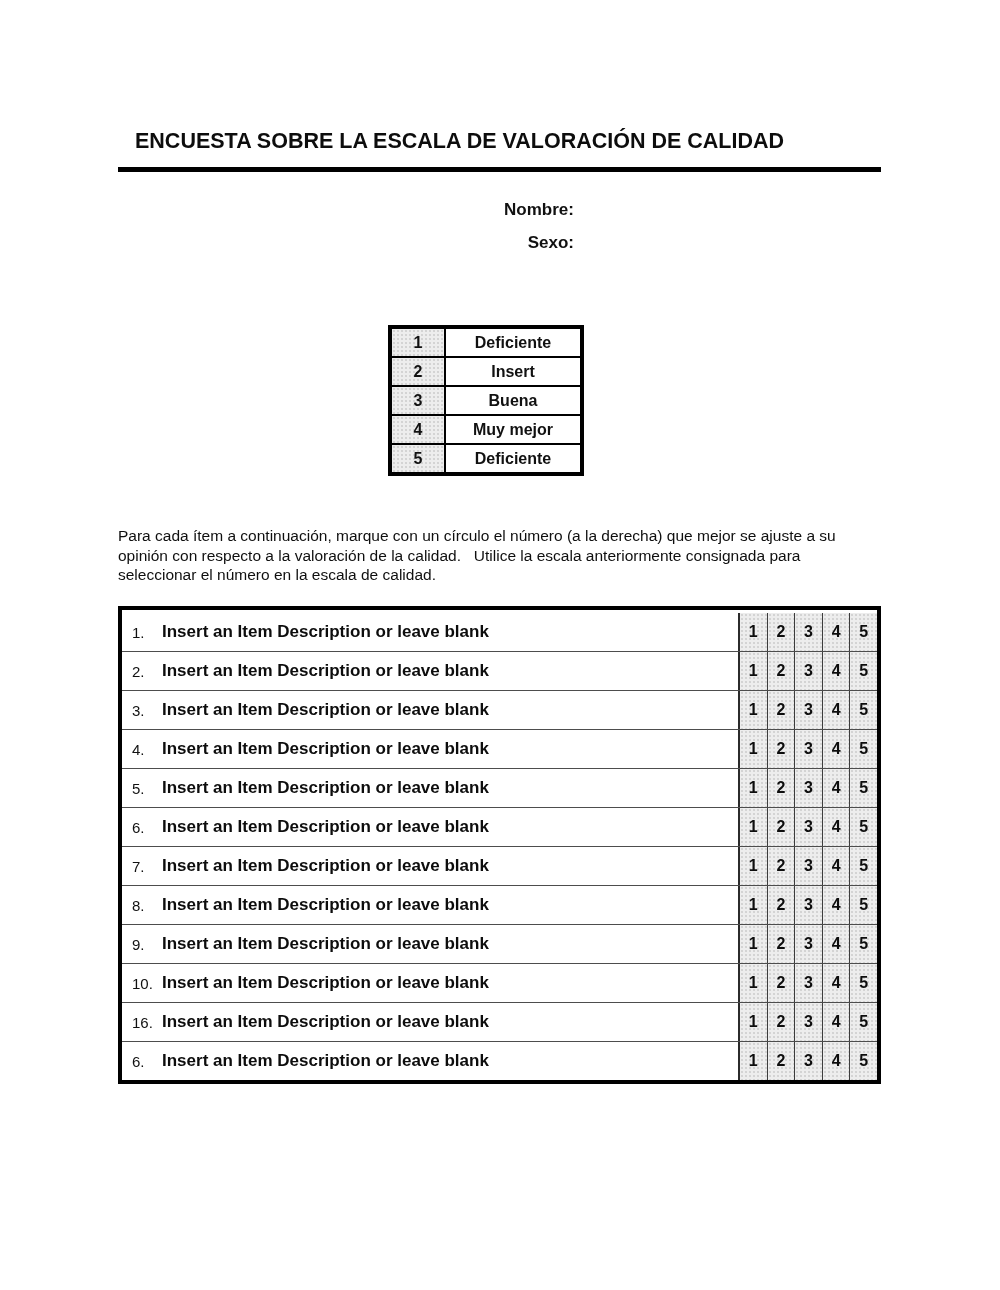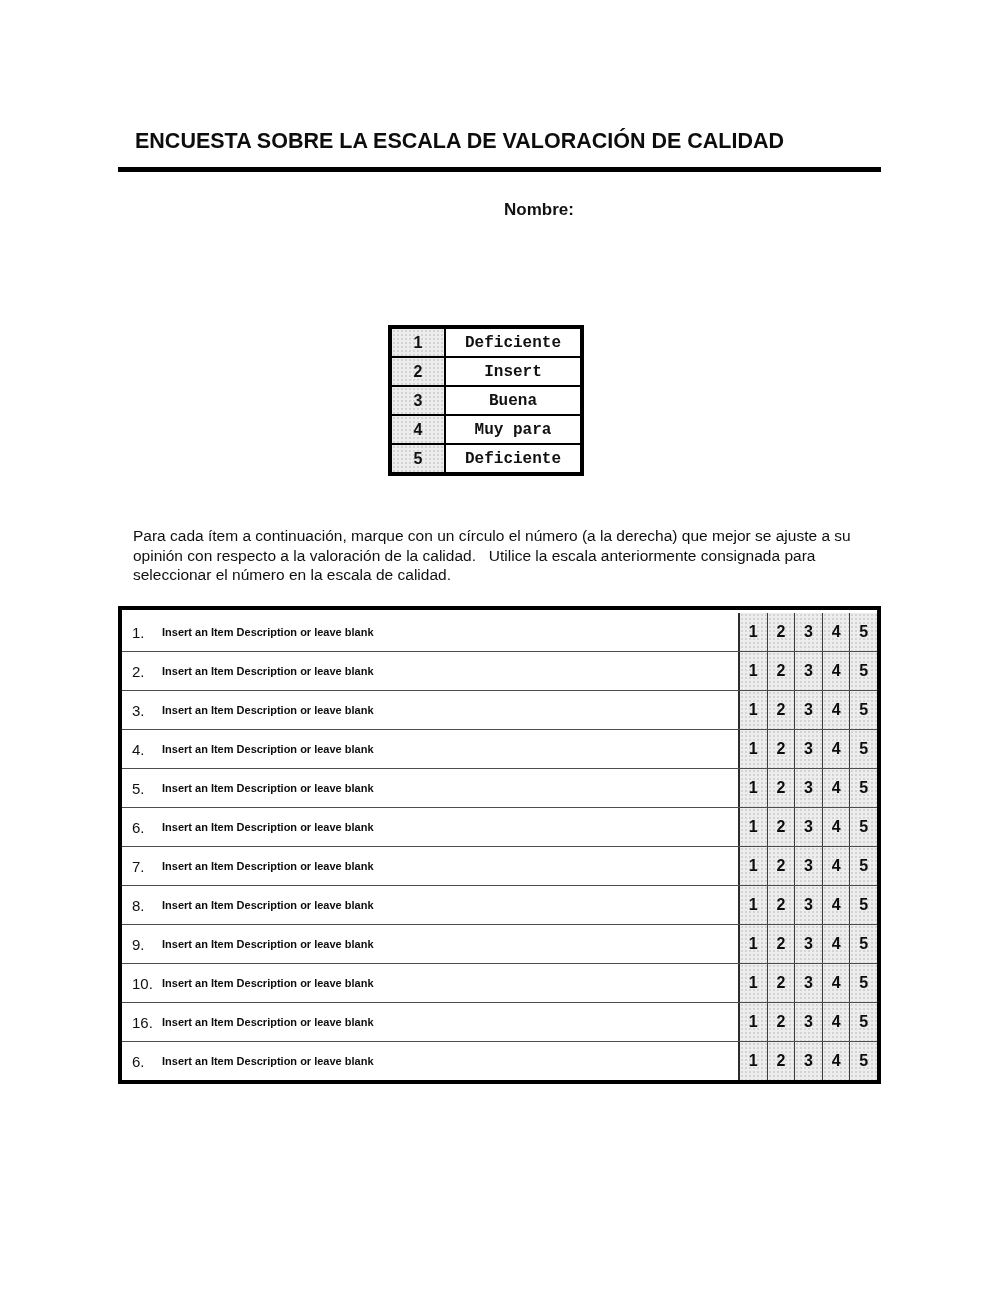--- a/index.html
+++ b/index.html
@@ -67,32 +67,32 @@
   .legend td {
     border: 2px solid #000;
     height: 27px;
     text-align: center;
     vertical-align: middle;
     font-weight: bold;
     font-size: 16px;
     padding: 0 6px;
   }
   .legend .legend-num { width: 40px; }
-  .legend .legend-label { width: 122px; background: #fff; font-family: Liberation Mono, monospace; }
+  .legend .legend-label { width: 122px; background: #fff; }
 
   .dotbg {
     background-color: #ededed;
     background-image: radial-gradient(circle, #c9c9c9 0.6px, rgba(0,0,0,0) 0.95px);
     background-size: 4px 4px;
   }
 
   
   .instructions {
     position: absolute;
-    top: 526px; left: 133px;
+    top: 526px; left: 118px;
     width: 800px;
     margin: 0;
     font-size: 15.5px;
     line-height: 19.5px;
     white-space: pre-wrap;
     color: #0f0f0f;
   }
 
   
   .survey {
@@ -142,21 +142,21 @@
     background: #fff;
   }
   .srow-num {
     width: 30px;
     font-size: 15px;
     color: #111;
     flex: none;
   }
   .srow-text {
     font-weight: bold;
-    font-size: 11px;
+    font-size: 17px;
     color: #0d0d0d;
   }
   .srow-scale {
     flex: 1;
     display: flex;
     border-left: 2px solid #2b2b2b;
     box-sizing: border-box;
   }
   .scell {
     flex: 1;
@@ -176,39 +176,43 @@
 <div class="page">
 
   <h1 class="doc-title">ENCUESTA SOBRE LA ESCALA DE VALORACIÓN DE CALIDAD</h1>
   <div class="title-rule"></div>
 
   <div class="form">
     <div class="field-row">
       <span class="field-label">Nombre:</span>
       <span class="field-line"></span>
     </div>
+    <div class="field-row">
+      <span class="field-label">Sexo:</span>
+      <span class="field-line"></span>
+    </div>
   </div>
 
   <table class="legend">
     <tbody>
       <tr>
         <td class="legend-num dotbg">1</td>
         <td class="legend-label">Deficiente</td>
       </tr>
       <tr>
         <td class="legend-num dotbg">2</td>
         <td class="legend-label">Insert</td>
       </tr>
       <tr>
         <td class="legend-num dotbg">3</td>
         <td class="legend-label">Buena</td>
       </tr>
       <tr>
         <td class="legend-num dotbg">4</td>
-        <td class="legend-label">Muy para</td>
+        <td class="legend-label">Muy mejor</td>
       </tr>
       <tr>
         <td class="legend-num dotbg">5</td>
         <td class="legend-label">Deficiente</td>
       </tr>
     </tbody>
   </table>
 
   <p class="instructions">Para cada ítem a continuación, marque con un círculo el número (a la derecha) que mejor se ajuste a su
 opinión con respecto a la valoración de la calidad.   Utilice la escala anteriormente consignada para

